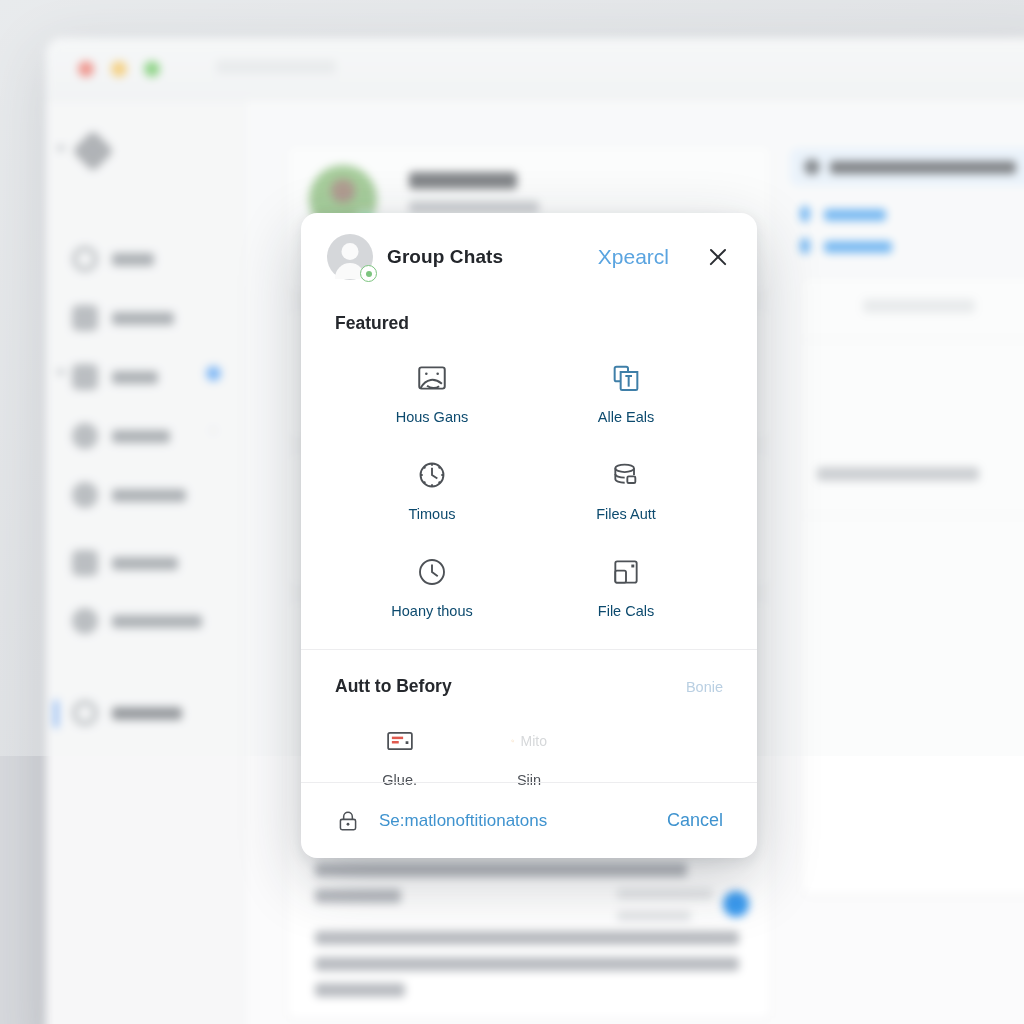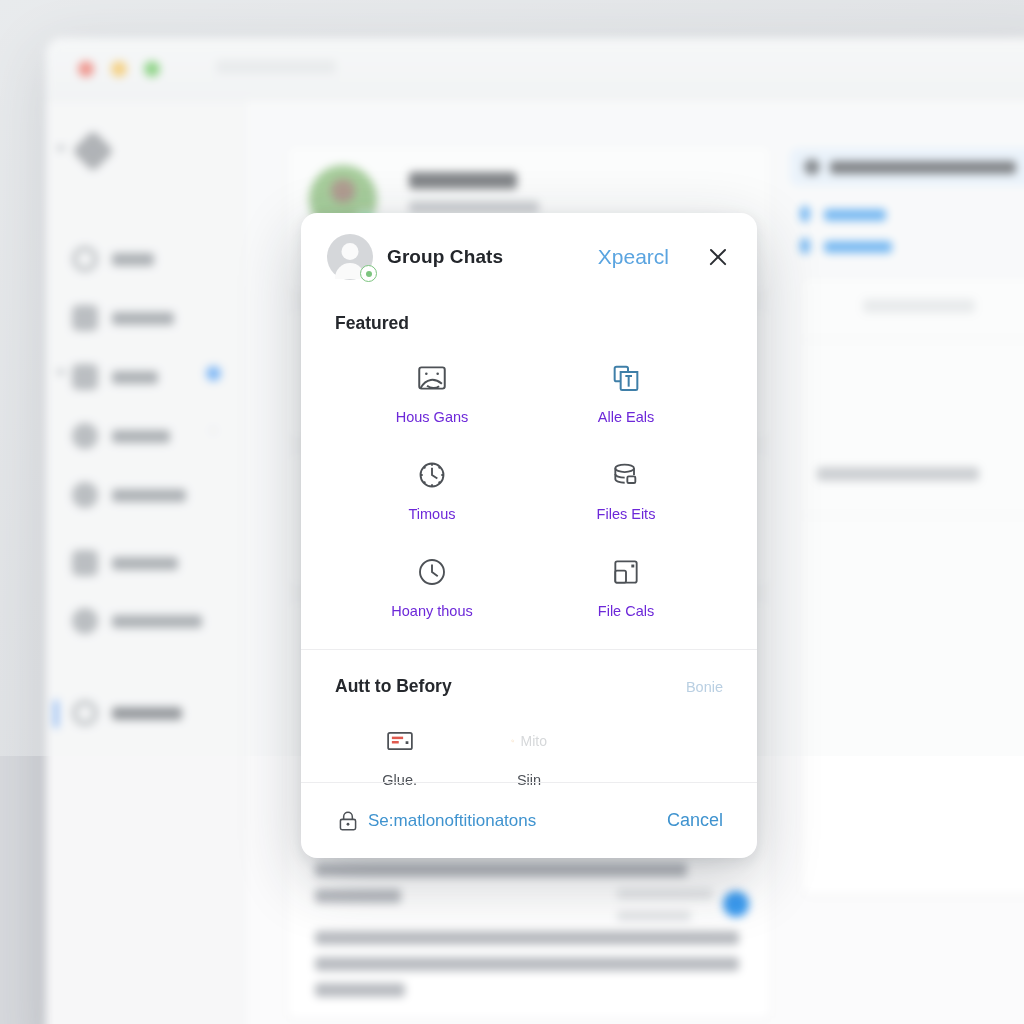--- a/index.html
+++ b/index.html
@@ -136,35 +136,35 @@
   .m-close::after  { transform: rotate(-45deg); }
 
   
   .m-body { padding: 12px 34px 0 34px; }
   .sec-title { font-size:17.5px; font-weight:700; color:#25282d; }
   .sec-head { display:flex; align-items:baseline; justify-content:space-between; }
   .sec-action { font-size:14.5px; color:#b9cfe2; cursor:pointer; }
 
   .grid2 { display:grid; grid-template-columns: 1fr 1fr; margin-top:26px; row-gap:32px; }
   .tile { display:flex; flex-direction:column; align-items:center; gap:13px; cursor:pointer; }
-  .tile .lbl { font-size:14.5px; color:#6d28d9; white-space:nowrap; }
+  .tile .lbl { font-size:14.5px; color:#0c4a6e; white-space:nowrap; }
   .tile .ico { width:36px; height:36px; display:flex; align-items:center; justify-content:center; }
 
   .divider { height:1px; background:#ededef; margin:30px -34px 0 -34px; }
 
   .grid3 { display:grid; grid-template-columns: repeat(3, 1fr); margin-top:26px; }
   .grid3 .tile .lbl { font-size:14.5px; color:#4d5157; }
   .ghost-text { font-size:14px; color:#d6d8da; margin-left:6px; }
   .tile-inline { display:flex; align-items:center; }
 
   
   .m-footer {
     position:absolute; left:0; right:0; bottom:0; height:76px;
     border-top:1px solid #ededef;
-    display:flex; align-items:center; padding: 16px 34px; gap:7px;
+    display:flex; align-items:center; padding: 16px 34px; gap:18px;
   }
   .f-link { font-size:17px; color:#3f93cf; flex:1; cursor:pointer; }
   .f-cancel { font-size:18px; color:#3f93cf; cursor:pointer; }
 </style>
 </head>
 <body>
 
 <div id="page">
 
   <div id="app-window">
@@ -357,21 +357,21 @@
         <div class="tile">
           <div class="ico">
             <svg width="32" height="32" viewBox="0 0 24 24" fill="none" stroke="#4d5156" stroke-width="1.4">
               <ellipse cx="11" cy="7" rx="7" ry="2.8"></ellipse>
               <path d="M4 7v8c0 1.55 3.13 2.8 7 2.8"></path>
               <path d="M18 7v5"></path>
               <path d="M4 11.2c0 1.55 3.13 2.8 7 2.8"></path>
               <rect x="13" y="13" width="6" height="5" rx="1"></rect>
             </svg>
           </div>
-          <div class="lbl">Files Eits</div>
+          <div class="lbl">Files Autt</div>
         </div>
 
         <div class="tile">
           <div class="ico">
             <svg width="32" height="32" viewBox="0 0 24 24" fill="none" stroke="#4d5156" stroke-width="1.4">
               <circle cx="12" cy="12" r="9"></circle>
               <path d="M12 6.4V12l4.3 3.2"></path>
             </svg>
           </div>
           <div class="lbl">Hoany thous</div>

